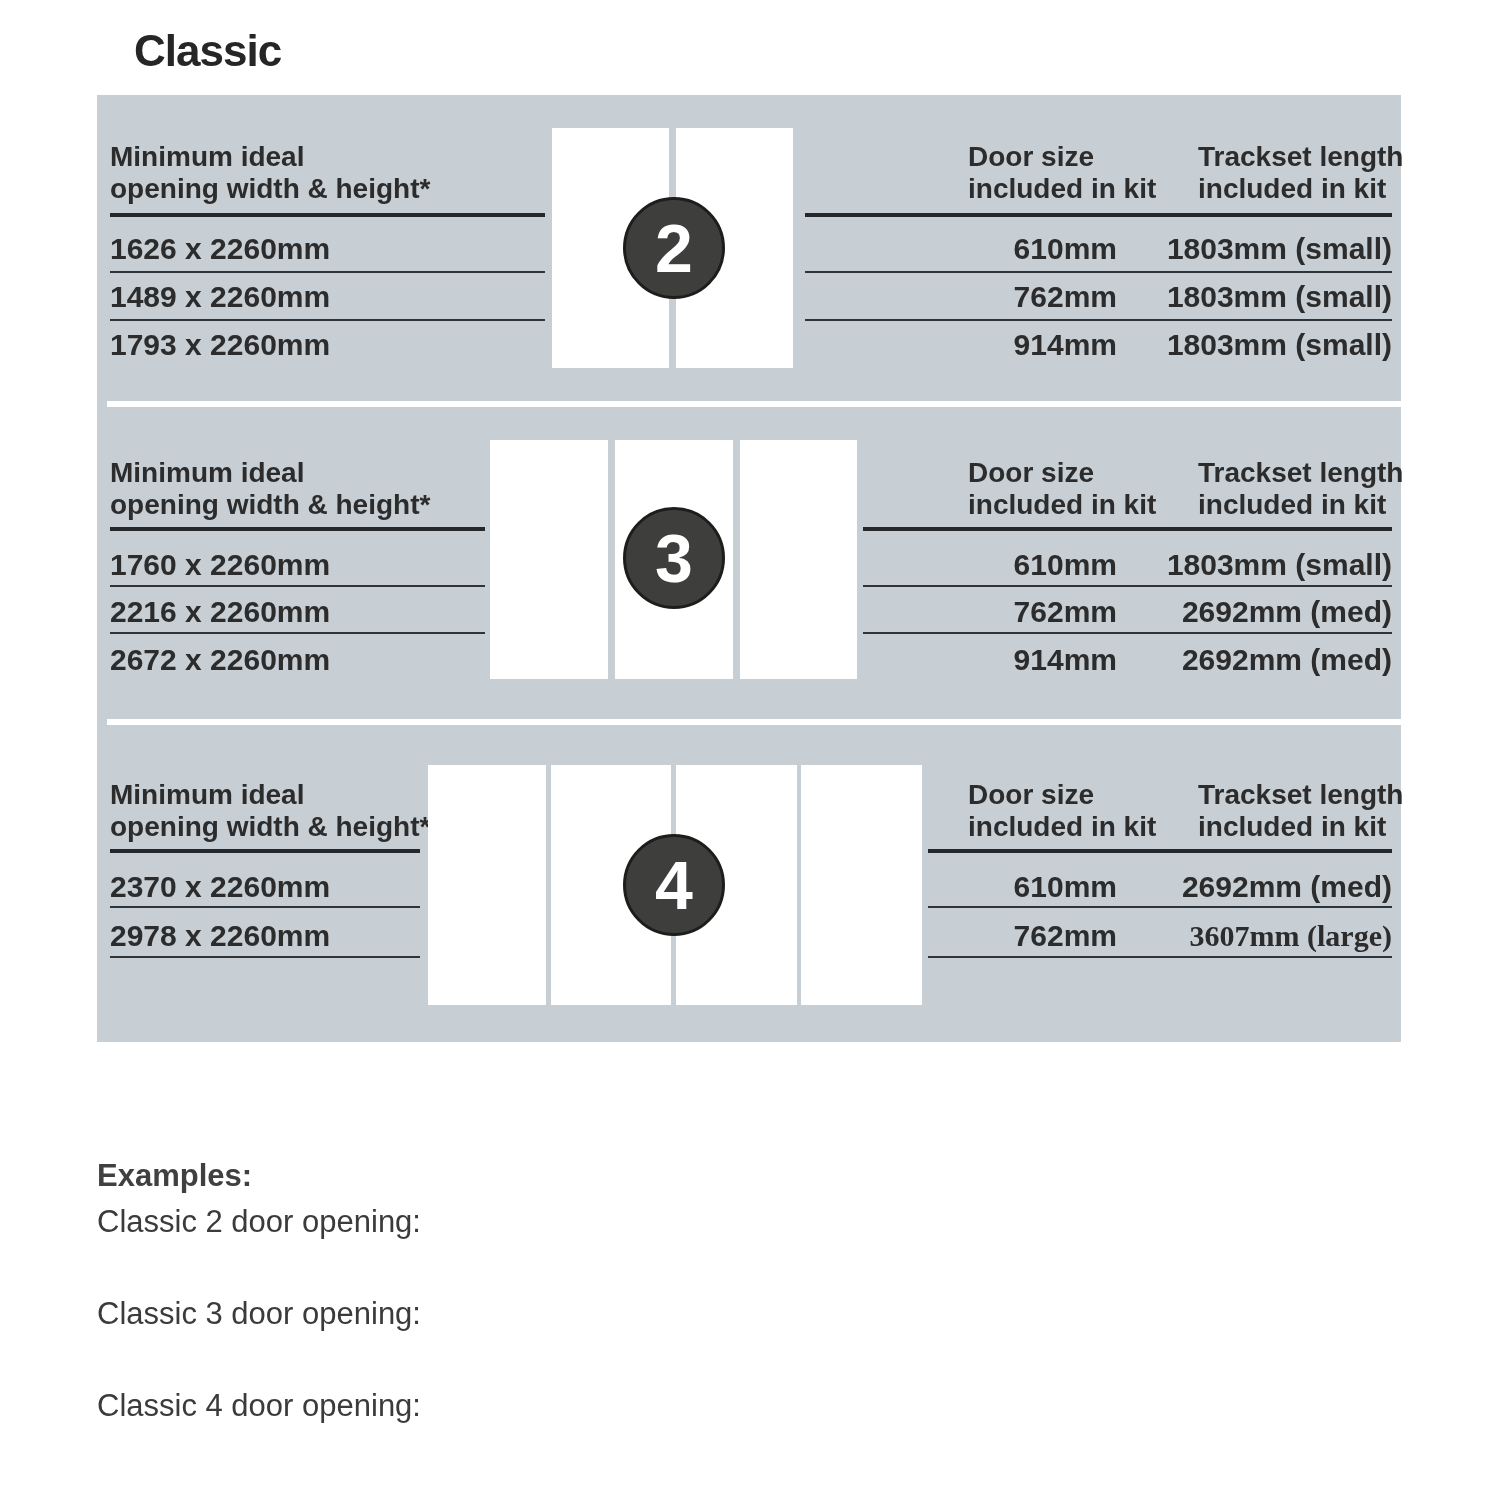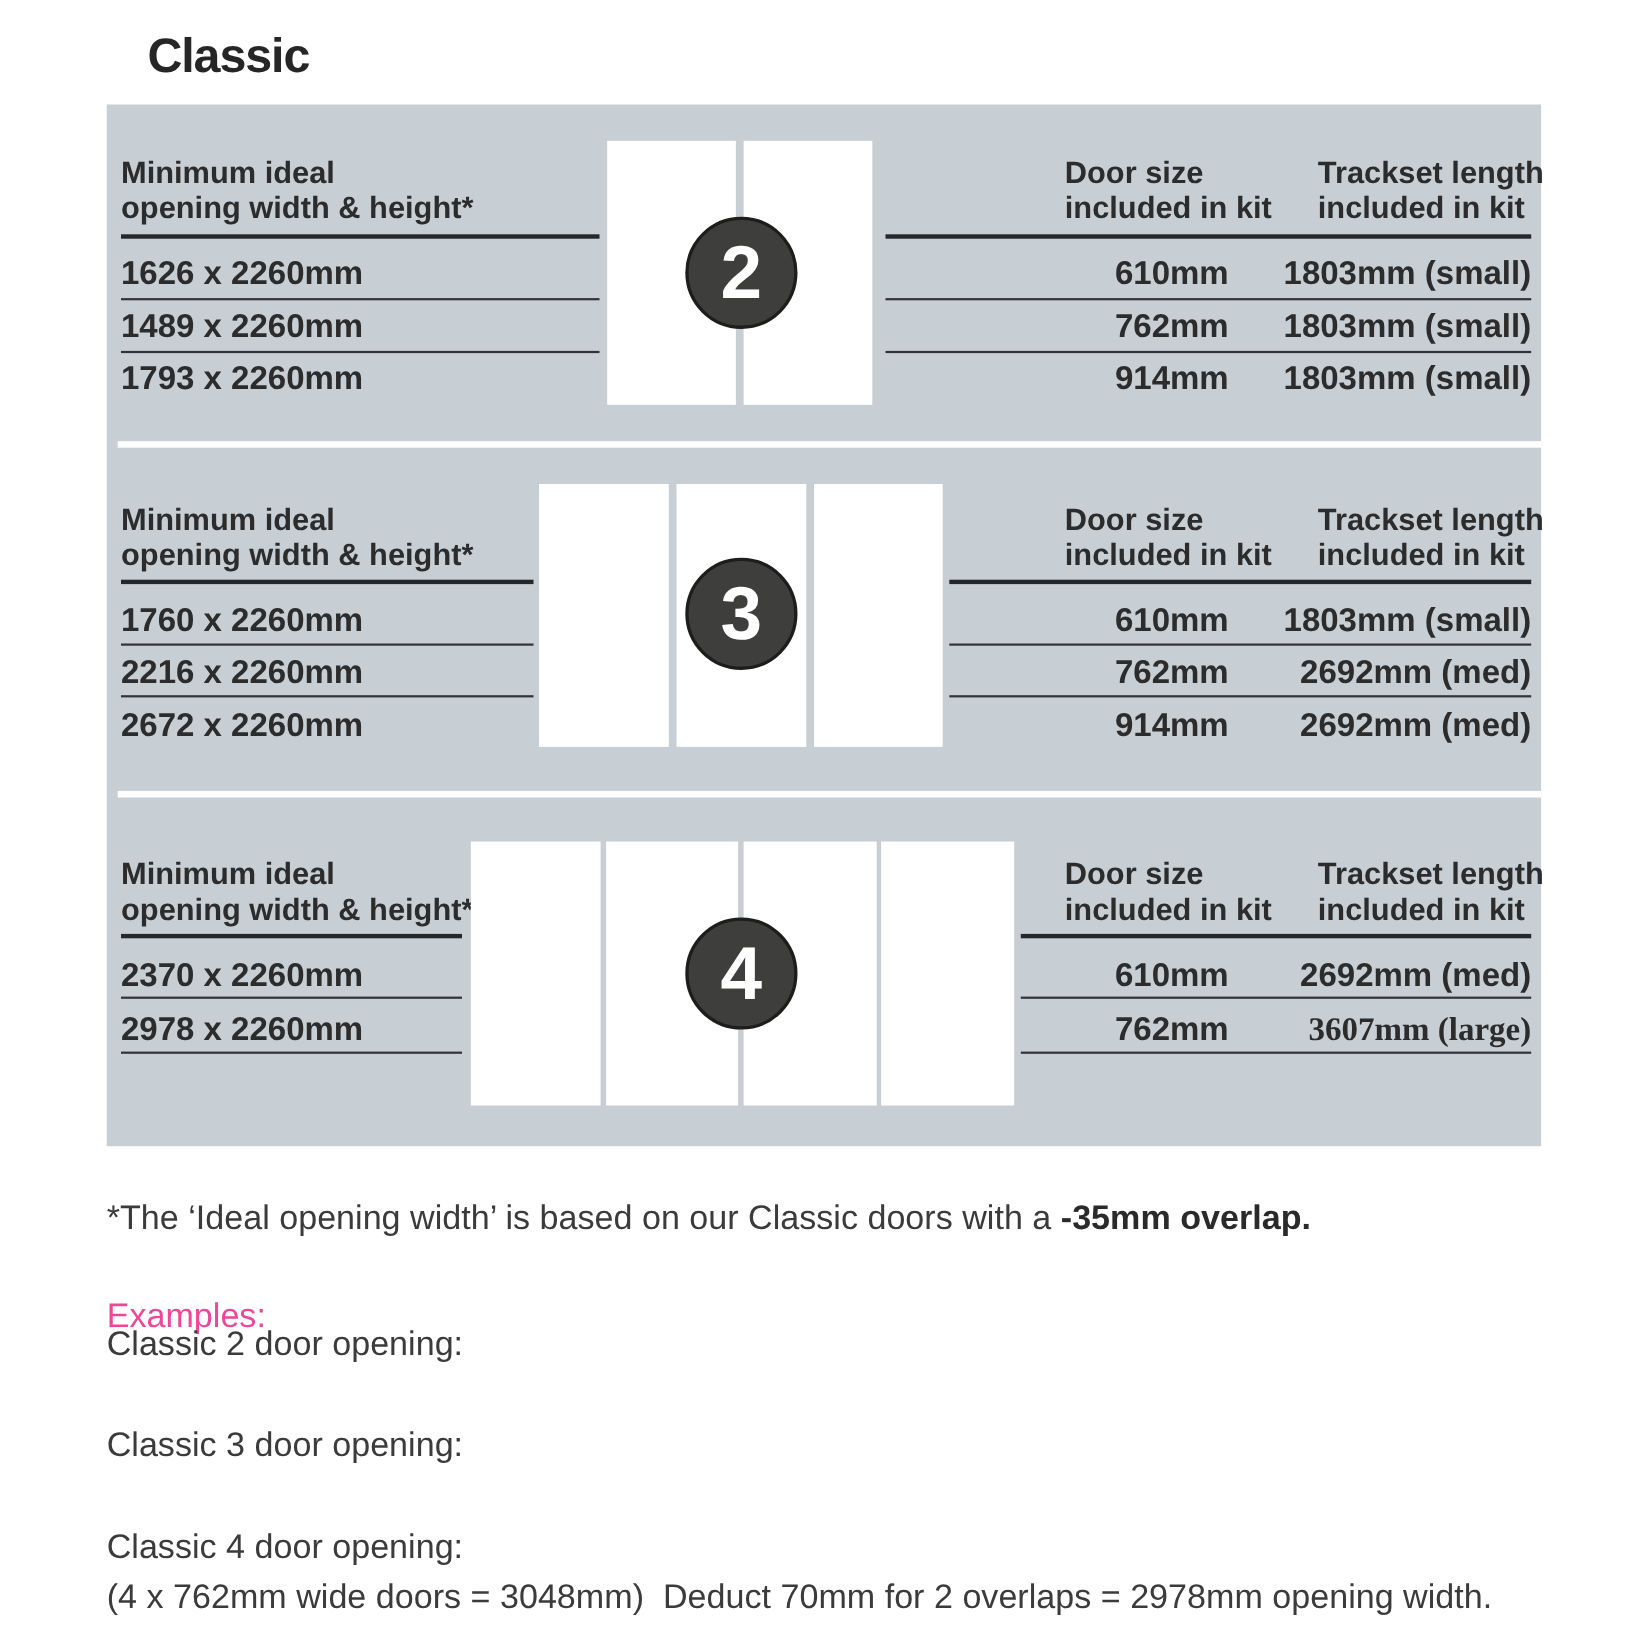--- a/index.html
+++ b/index.html
@@ -14,21 +14,21 @@
   .rule-thin{height:2px;background:#2f3438;}
   .cell{font-size:30px;font-weight:bold;color:#2c2c2c;line-height:34px;white-space:pre;}
   .cell.right{text-align:right;}
   .door{position:absolute;background:#ffffff;}
   .badge{position:absolute;width:102px;height:102px;border-radius:50%;
          background:#3e3e3d;border:3px solid #1d1d1b;box-sizing:border-box;
          display:flex;align-items:center;justify-content:center;
          color:#ffffff;font-size:68px;font-weight:bold;}
   .foot{font-size:31px;color:#3b3b3b;line-height:38px;white-space:pre;}
   .foot b{color:#2a2a2a;}
-  .ex-head{font-size:31px;font-weight:normal;color:#ec4899;margin-top:20px;}
+  .ex-head{font-size:31px;font-weight:bold;color:#404040;}
   .ex-line{font-size:31px;color:#3b3b3b;white-space:pre;}
 </style>
 </head>
 <body>
 
 <div class="page">
 
   <div class="abs title" style="left:97px;top:26px;">Classic</div>
 
   <div class="abs panel" style="left:97px;top:95px;width:1304px;height:947px;"></div>
@@ -141,22 +141,20 @@
   <div class="abs rule-thin" style="left:928px;top:956px;width:464px;"></div>
 
   <div class="door" style="left:428px;top:765px;width:118px;height:240px;"></div>
   <div class="door" style="left:551px;top:765px;width:120px;height:240px;"></div>
   <div class="door" style="left:676px;top:765px;width:121px;height:240px;"></div>
   <div class="door" style="left:801px;top:765px;width:121px;height:240px;"></div>
   <div class="badge" style="left:623px;top:834px;">
     <span>4</span>
   </div>
 
-  <div class="abs foot" style="left:97px;top:1088px;"><span>*The ‘Ideal opening width’ is based on our Classic doors with a </span><b>-35mm overlap.</b></div>
 
   <div class="abs ex-head" style="left:97px;top:1158px;">Examples:</div>
 
   <div class="abs ex-line" style="left:97px;top:1204px;">Classic 2 door opening:</div>
   <div class="abs ex-line" style="left:97px;top:1296px;">Classic 3 door opening:</div>
   <div class="abs ex-line" style="left:97px;top:1388px;">Classic 4 door opening:</div>
-  <div class="abs ex-line" style="left:97px;top:1434px;">(4 x 762mm wide doors = 3048mm)  Deduct 70mm for 2 overlaps = 2978mm opening width.</div>
 
 </div>
 
 </body></html>

